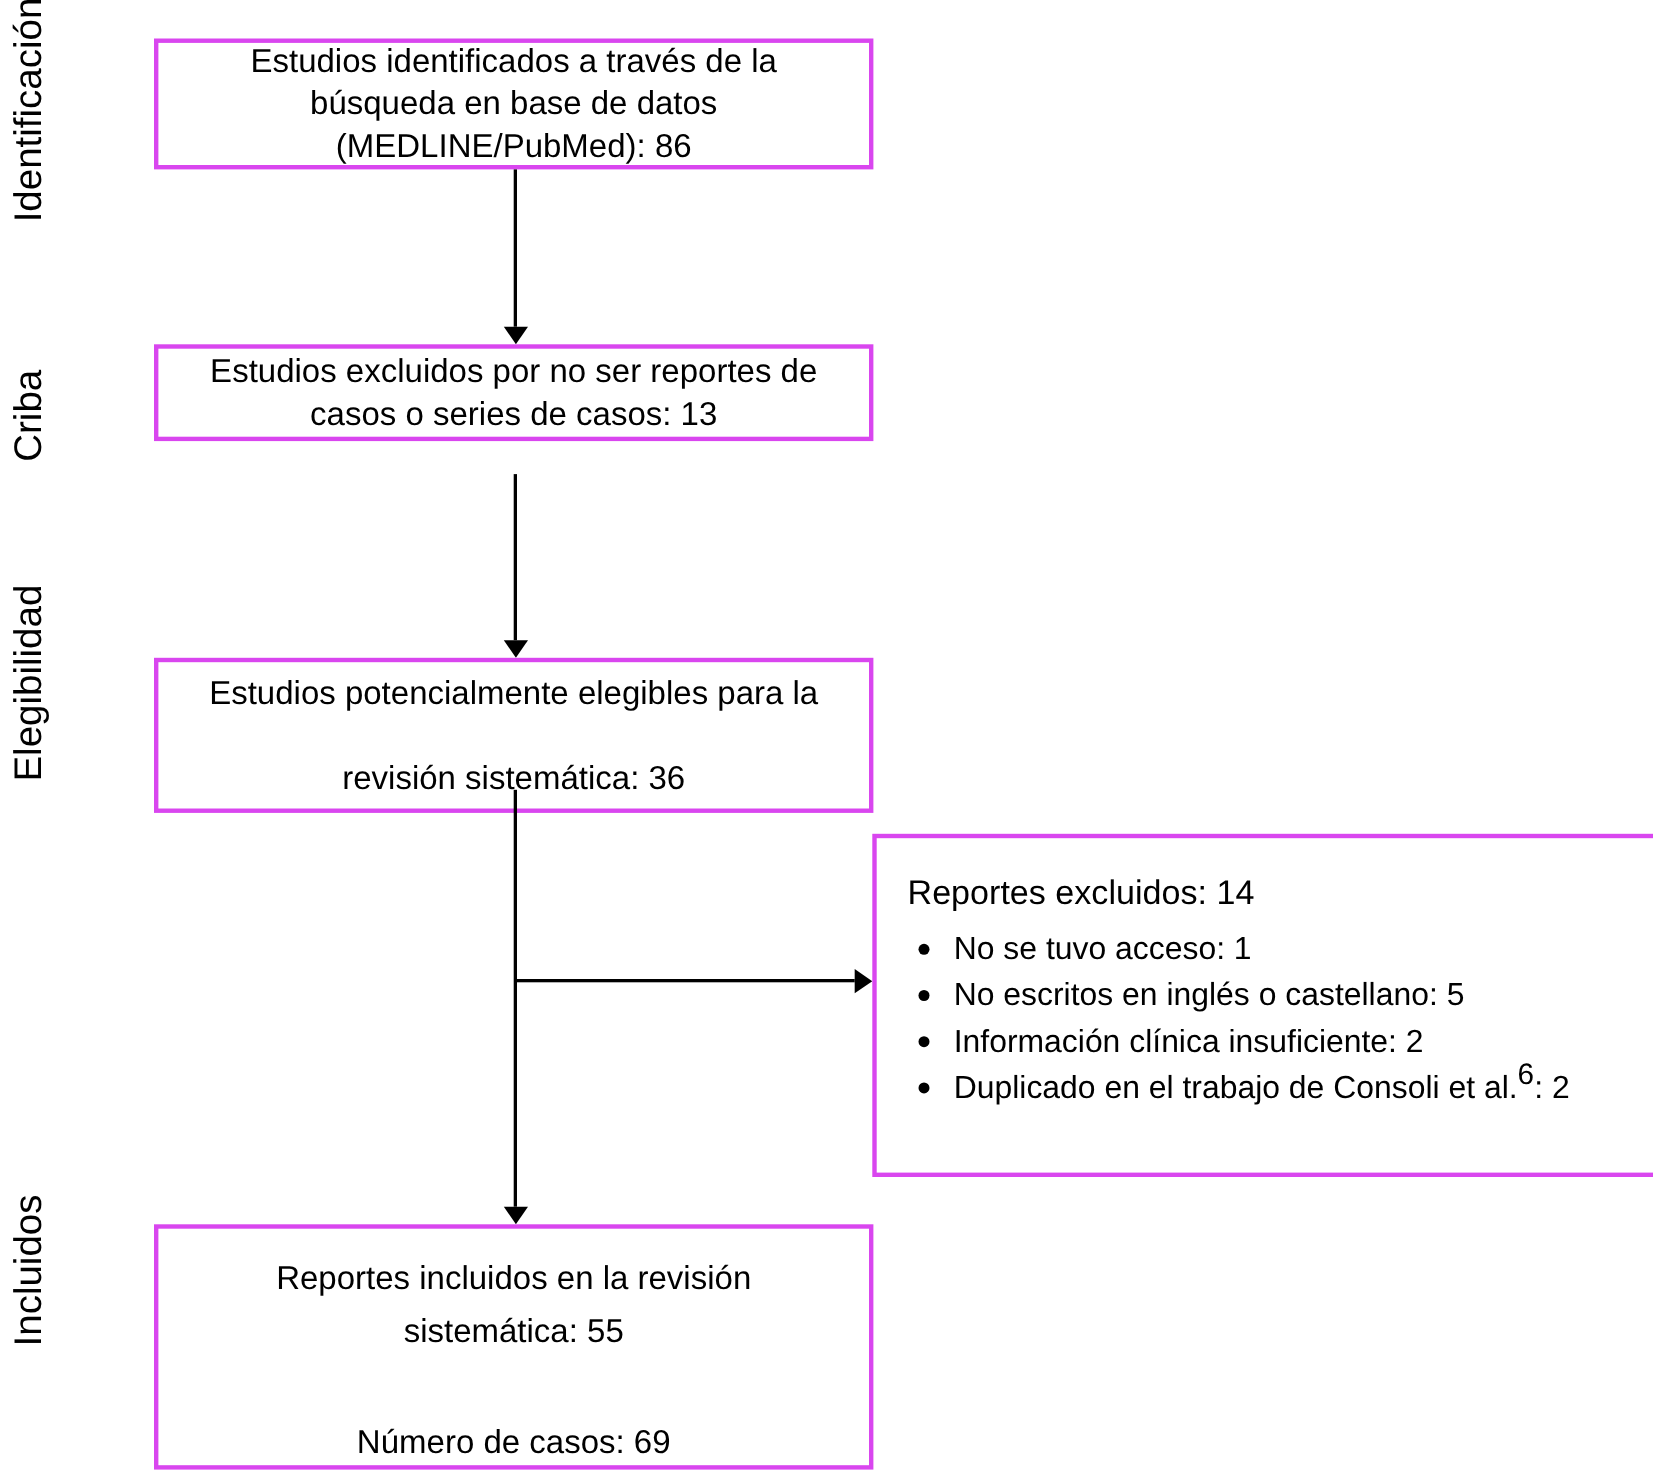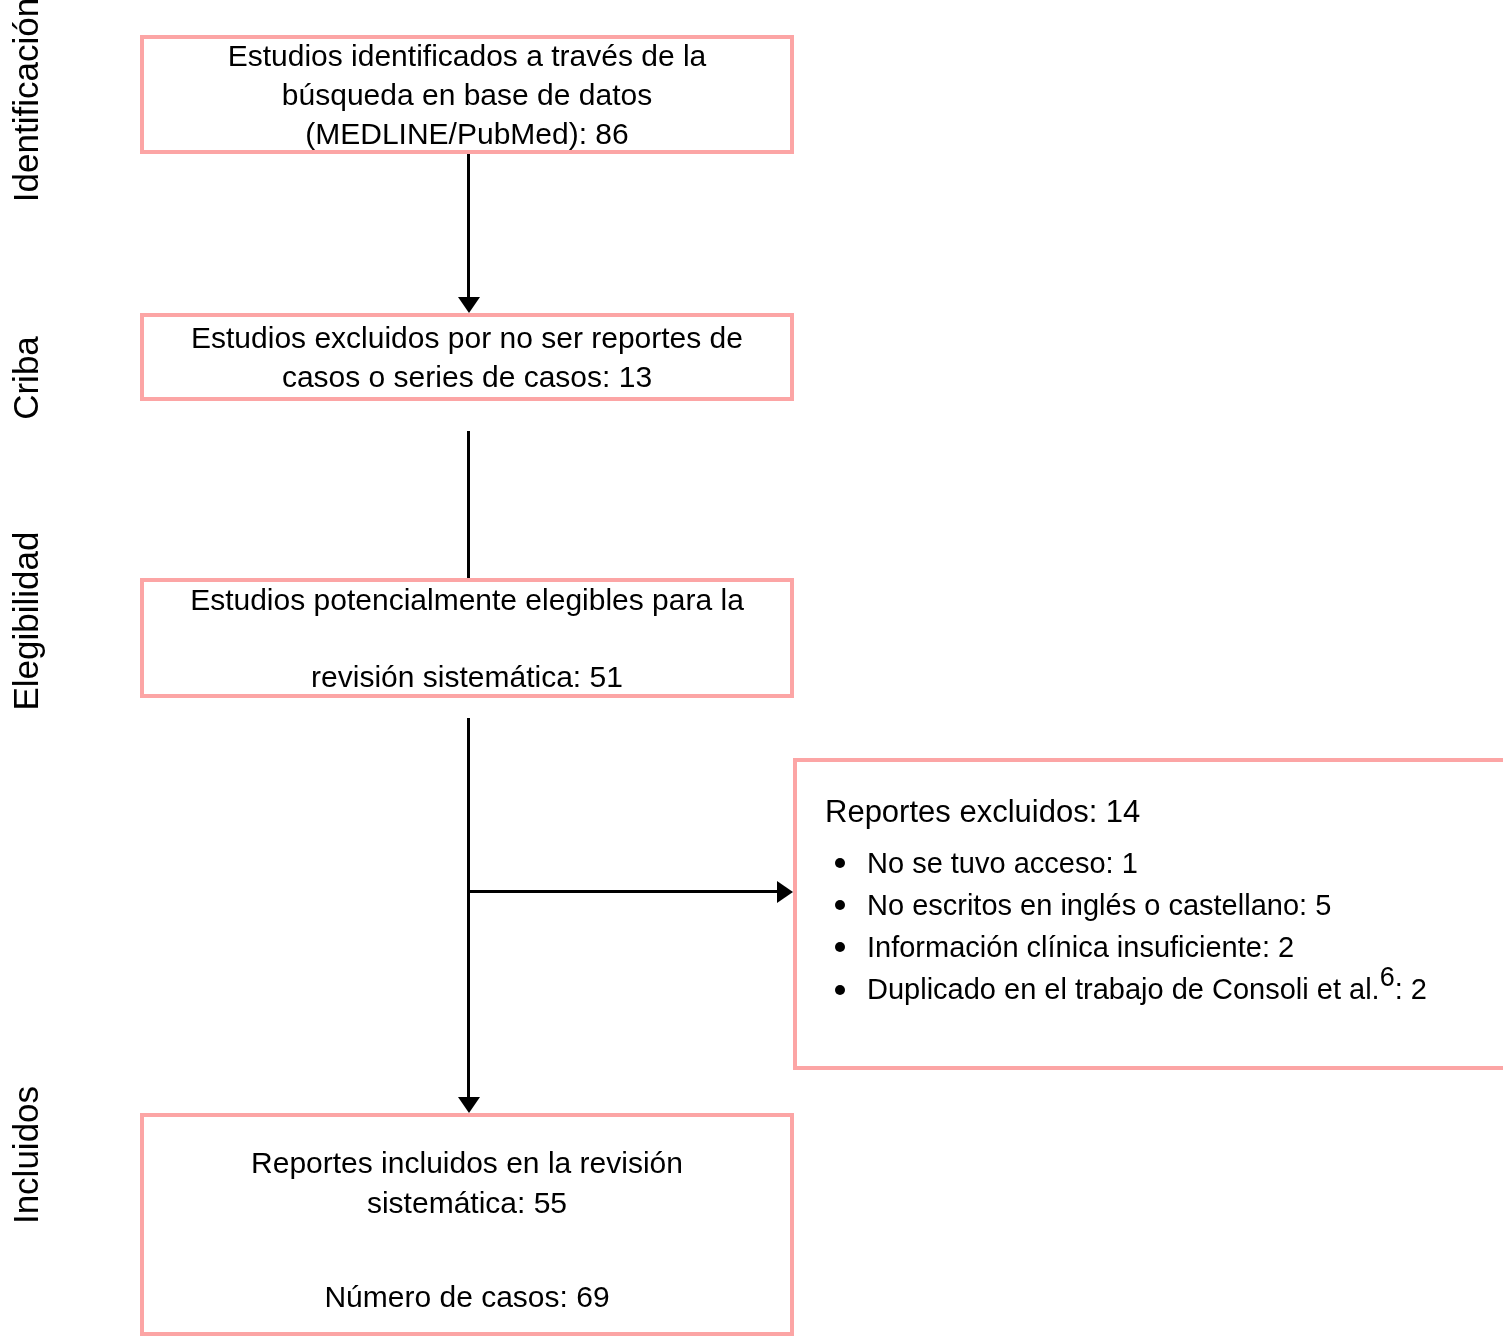--- a/index.html
+++ b/index.html
@@ -27,39 +27,39 @@
   }
   #label-identificacion { left: 26px; top: 100px; }
   #label-criba          { left: 26px; top: 378px; }
   #label-elegibilidad   { left: 26px; top: 621px; }
   #label-incluidos      { left: 26px; top: 1155px; }
 
   
   .flow-box {
     position: absolute;
     box-sizing: border-box;
-    border: 4px solid #fca5a5;
+    border: 4px solid #d946ef;
     background: #ffffff;
     display: flex;
     flex-direction: column;
     justify-content: center;
     align-items: center;
     text-align: center;
     font-size: 30px;
     line-height: 39px;
   }
   .flow-box .line { white-space: nowrap; }
 
   #box-identified { left: 140px; top: 35px;   width: 654px; height: 119px; }
   #box-screened   { left: 140px; top: 313px;  width: 654px; height: 88px; }
-  #box-eligible   { left: 140px; top: 578px;  width: 654px; height: 120px; gap: 38px; }
+  #box-eligible   { left: 140px; top: 598px;  width: 654px; height: 141px; gap: 38px; }
 
   #box-included {
     left: 140px; top: 1113px; width: 654px; height: 223px;
-    justify-content: flex-start;
+    justify-content: space-between;
     padding-top: 26px;
     line-height: 40px;
   }
   #box-included .cases { margin-top: 54px; }
 
   
   #box-excluded {
     left: 793px; top: 758px; width: 812px; height: 312px;
     justify-content: flex-start;
     align-items: flex-start;
@@ -164,21 +164,21 @@
     <div class="line">Estudios excluidos por no ser reportes de</div>
     <div class="line">casos o series de casos: 13</div>
   </div>
 
   <div class="vline" id="arrow-screening-to-eligibility">
     <span class="ah-down"></span>
   </div>
 
   <div class="flow-box" id="box-eligible">
     <div class="line">Estudios potencialmente elegibles para la</div>
-    <div class="line">revisión sistemática: 51</div>
+    <div class="line">revisión sistemática: 36</div>
   </div>
 
   <div class="vline" id="arrow-eligibility-to-included">
     <span class="ah-down"></span>
   </div>
 
   <div class="hline" id="arrow-branch-to-excluded">
     <span class="ah-right"></span>
   </div>
 

